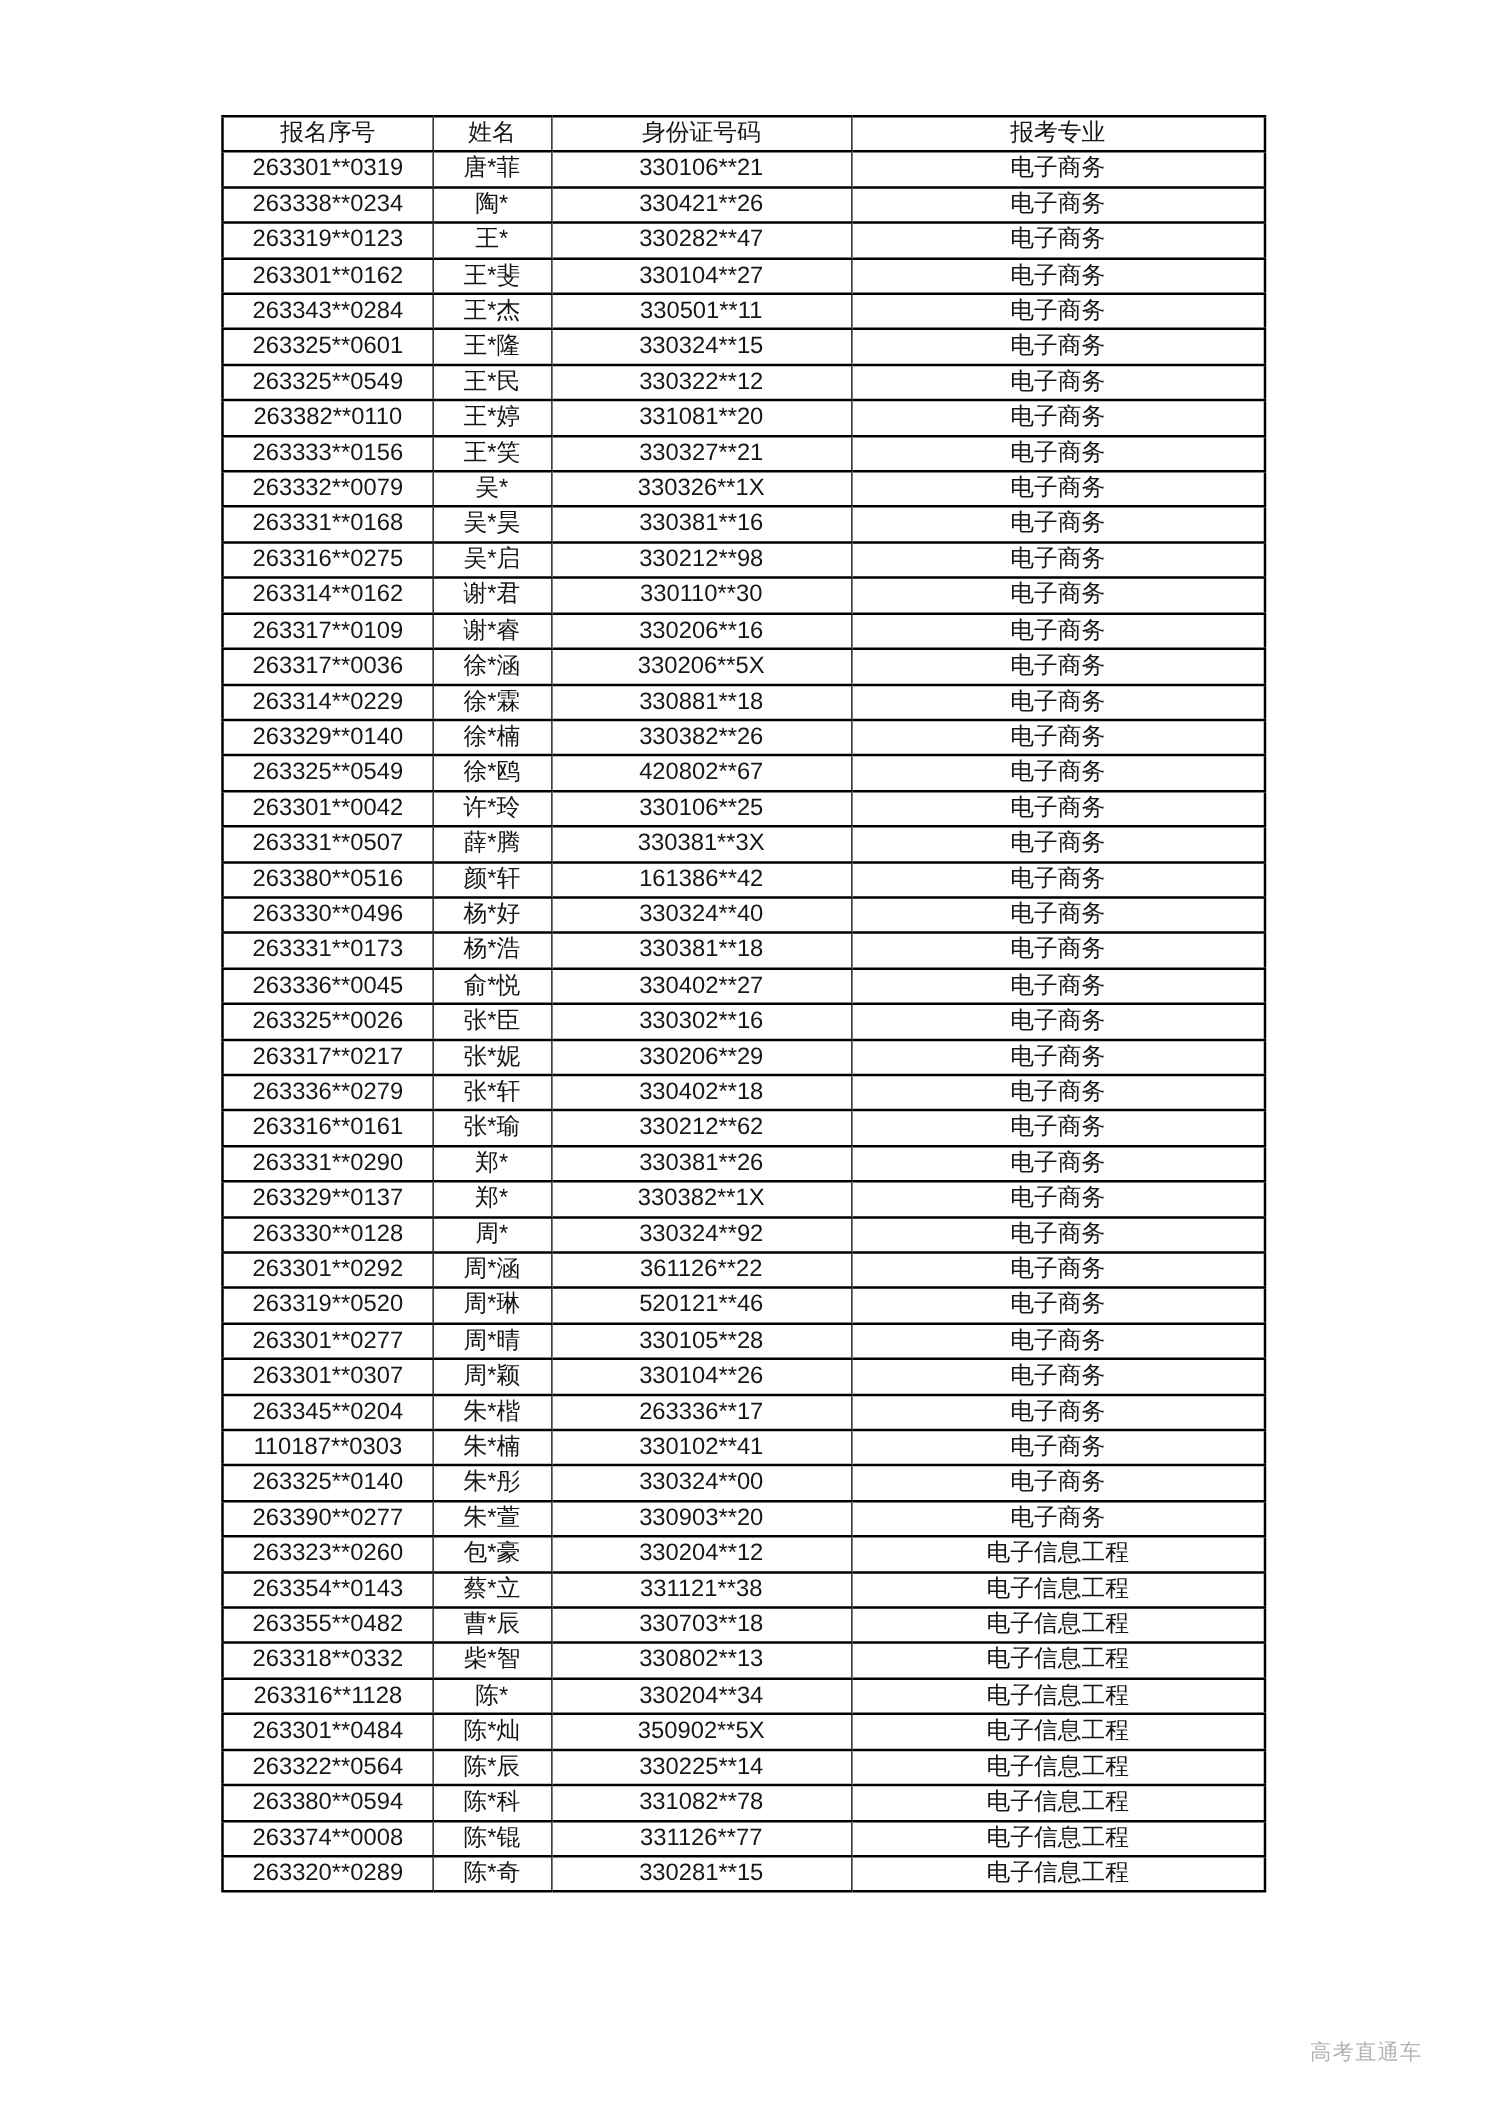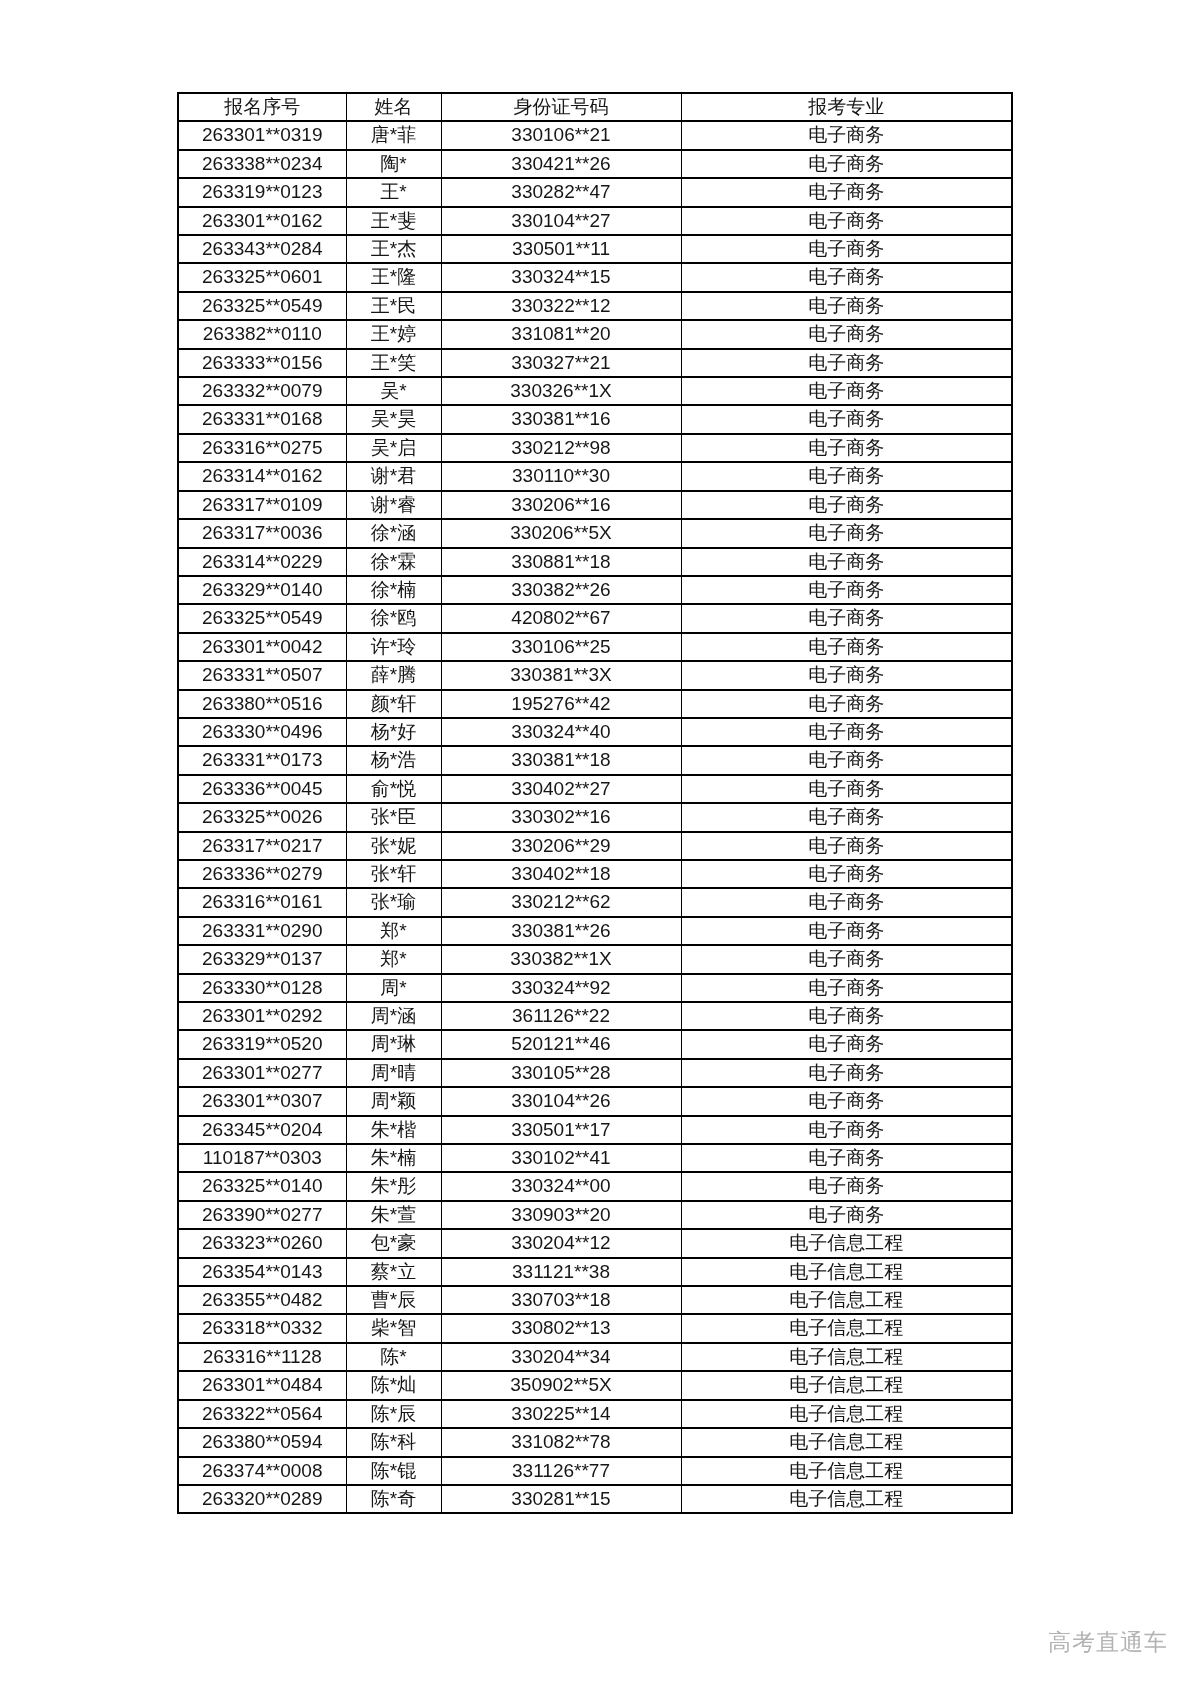--- a/index.html
+++ b/index.html
@@ -43,21 +43,21 @@
     font-weight: normal;
     line-height: 26.4px;
     white-space: nowrap;
     overflow: hidden;
     color: #161616;
   }
   .watermark {
     position: absolute;
     left: 1048px;
     top: 1628px;
-    font-size: 23px;
+    font-size: 17px;
     line-height: 28px;
     color: #b3b3b3;
     letter-spacing: 1px;
     white-space: nowrap;
     text-align: right;
   }
 </style>
 </head>
 <body>
 
@@ -195,21 +195,21 @@
         </tr>
         <tr>
           <td>263331**0507</td>
           <td>薛*腾</td>
           <td>330381**3X</td>
           <td>电子商务</td>
         </tr>
         <tr>
           <td>263380**0516</td>
           <td>颜*轩</td>
-          <td>195276**42</td>
+          <td>161386**42</td>
           <td>电子商务</td>
         </tr>
         <tr>
           <td>263330**0496</td>
           <td>杨*好</td>
           <td>330324**40</td>
           <td>电子商务</td>
         </tr>
         <tr>
           <td>263331**0173</td>
@@ -285,21 +285,21 @@
         </tr>
         <tr>
           <td>263301**0307</td>
           <td>周*颖</td>
           <td>330104**26</td>
           <td>电子商务</td>
         </tr>
         <tr>
           <td>263345**0204</td>
           <td>朱*楷</td>
-          <td>330501**17</td>
+          <td>263336**17</td>
           <td>电子商务</td>
         </tr>
         <tr>
           <td>110187**0303</td>
           <td>朱*楠</td>
           <td>330102**41</td>
           <td>电子商务</td>
         </tr>
         <tr>
           <td>263325**0140</td>

